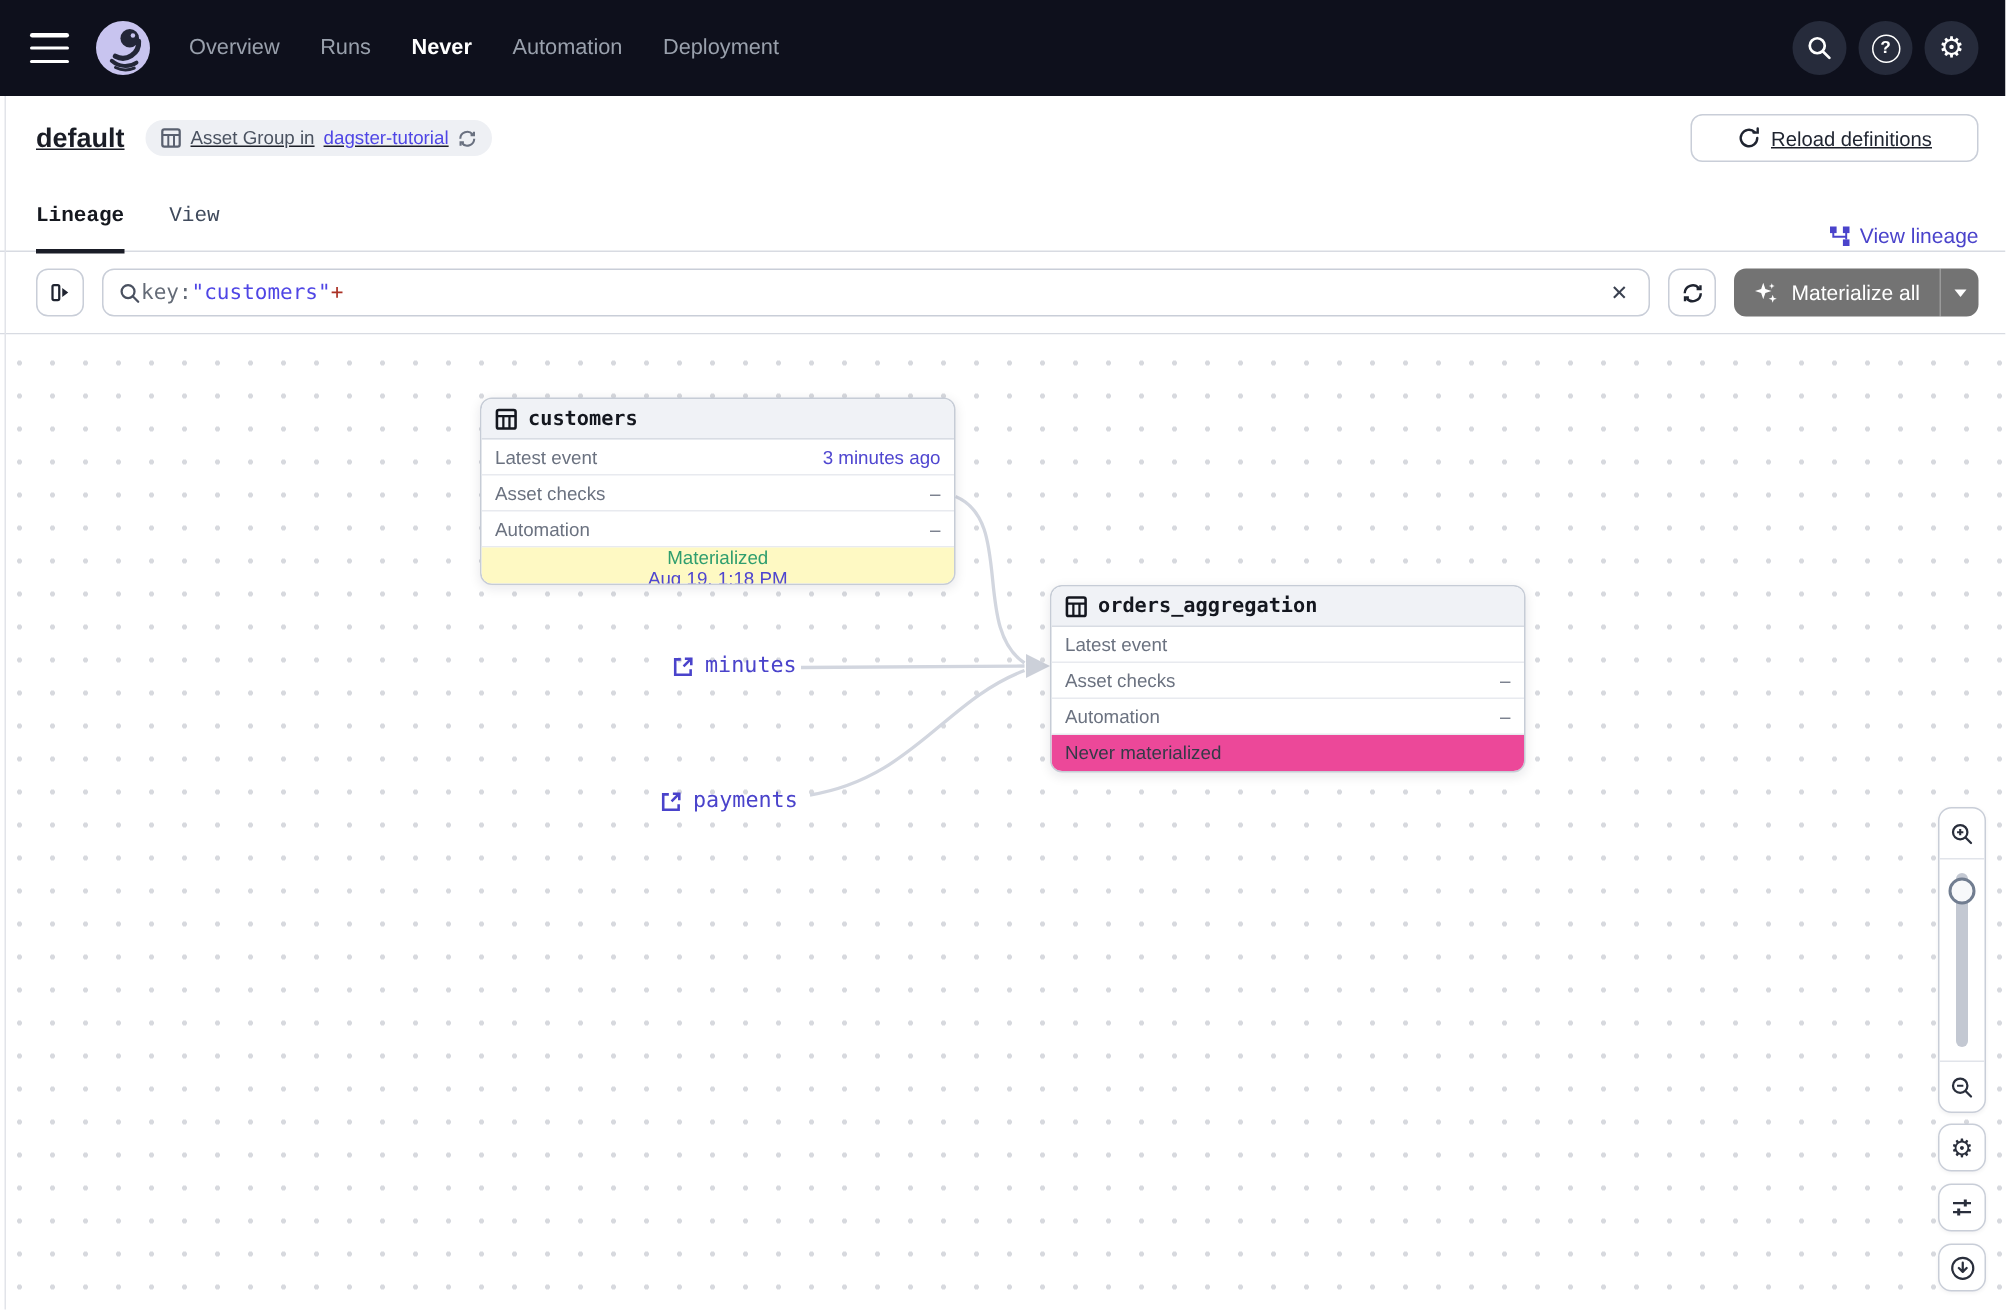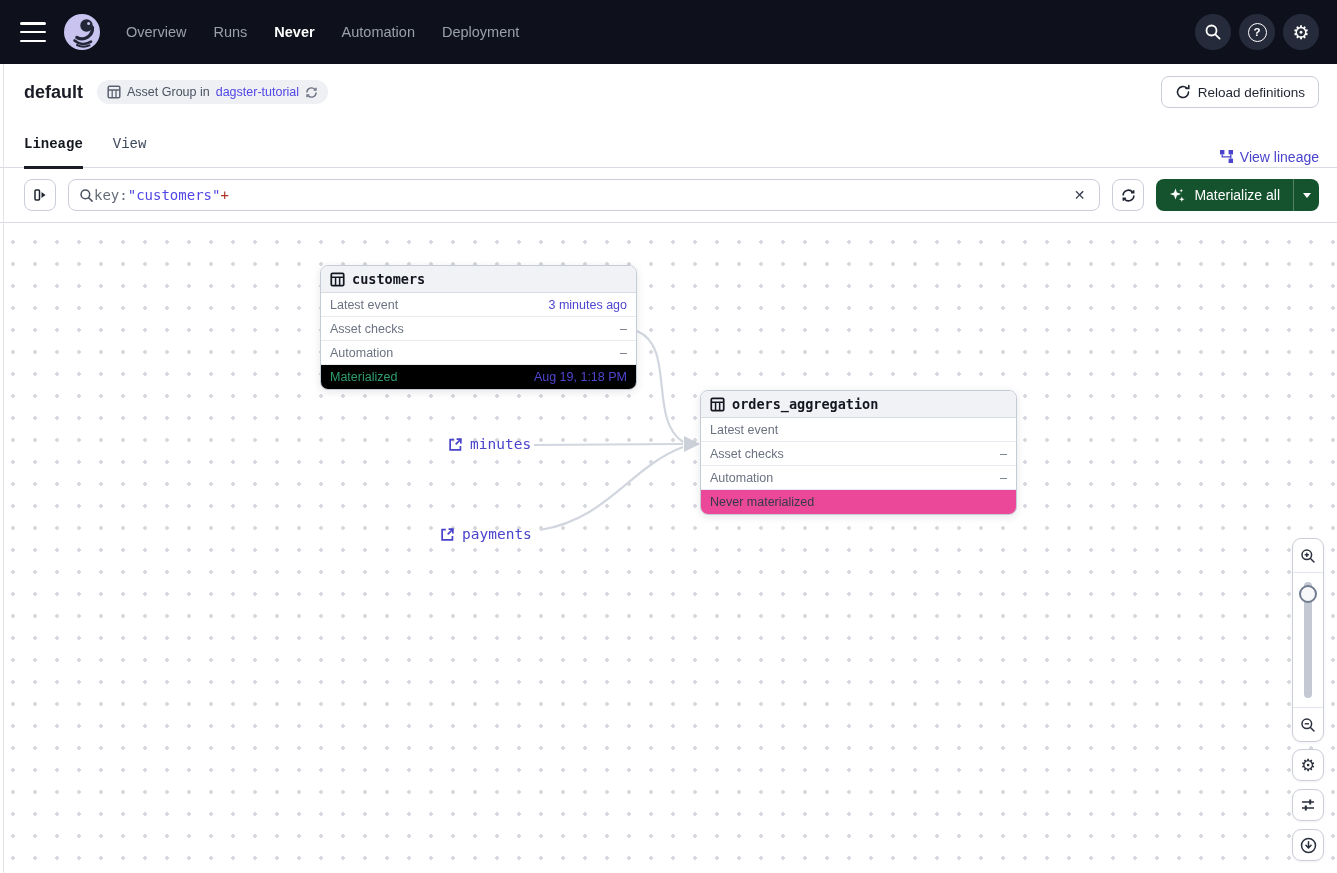--- a/index.html
+++ b/index.html
@@ -16,48 +16,48 @@
   .nav-link { font-size:14.5px; color:#99a0ac; cursor:pointer; }
   .nav-link.active { color:#ffffff; font-weight:700; }
   .nav-spacer { flex:1; }
   .nav-iconbtn { width:36px; height:36px; border-radius:50%; background:#262b3b; display:flex;
     align-items:center; justify-content:center; margin-left:8px; cursor:pointer; color:#fff; }
   .help-ring { width:19px; height:19px; border:1.7px solid #fff; border-radius:50%; display:flex;
     align-items:center; justify-content:center; font-size:11.5px; font-weight:700; color:#fff; }
   .gear-glyph { font-size:19px; line-height:1; color:#fff; }
 
   
-  .page-header { height:56px; display:flex; align-items:center; padding:0 18px 0 24px; background:#fff; }
+  .page-header { height:56px; display:flex; align-items:center; padding:0 18px 0 24px; background:#fff;text-decoration:underline; }
   .page-title { font-size:18px; font-weight:700; }
   .group-badge { margin-left:14px; height:24px; background:#eef0f4; border-radius:12px; display:flex;
     align-items:center; gap:6px; padding:0 10px; font-size:12.5px; color:#4a5260; cursor:default; }
   .group-badge a { color:#4f46e5; text-decoration:none; cursor:pointer; }
   .hdr-spacer { flex:1; }
-  .reload-btn { height:32px; display:flex; align-items:center; gap:7px; padding:0 13px; border:1px solid #c9ced8;
+  .reload-btn { height:32px; display:flex; align-items:center; gap:7px; padding:0 30px; border:1px solid #c9ced8;
     border-radius:8px; background:#fff; font-size:13.5px; color:#1f2430; cursor:pointer;margin-left:39px; }
 
   
   .tabs-row { height:48px; display:flex; align-items:center; padding:0 18px 0 24px; border-bottom:1px solid #d8dbe2; position:relative; }
   .tab { font-size:14px; margin-right:30px; height:48px; display:flex; align-items:center; position:relative; cursor:pointer; color:#3f4a5c; font-weight:500;font-family:Liberation Mono, monospace; }
   .tab.active { color:#15181f; font-weight:700; }
   .tab.active::after { content:""; position:absolute; left:0; right:0; bottom:-1px; height:3px; background:#1a1d27; }
-  .view-lineage { margin-left:auto; display:flex; align-items:flex-start; gap:6px; color:#4a43cb; font-size:14px; cursor:pointer;margin-top:26px; }
+  .view-lineage { margin-left:auto; display:flex; align-items:flex-end; gap:6px; color:#4a43cb; font-size:14px; cursor:pointer;margin-top:26px; }
 
   
   .toolbar { height:55px; display:flex; align-items:center; gap:12px; padding:0 18px 0 24px; border-bottom:1px solid #d8dbe2; }
   .sq-btn { width:32px; height:32px; border:1px solid #c9ced8; border-radius:8px; background:#fff;
     display:flex; align-items:center; justify-content:center; cursor:pointer; flex:none; }
   .search-box { flex:1; height:32px; border:1px solid #c9ced8; border-radius:8px; background:#fff;
     display:flex; align-items:center; gap:0; padding:0 10px; cursor:text; }
   .search-text { font-size:14px; display:flex; }
   .st-key { color:#646b77; }
   .st-val { color:#4f46e5; }
   .st-op  { color:#ab3226; }
   .clear-x { margin-left:auto; font-size:14px; color:#3a4150; cursor:pointer; padding:2px 4px; }
-  .mat-btn { height:32px; background:#14532d; border-radius:8px; display:flex; align-items:stretch; color:#fff; cursor:pointer; flex:none; }
+  .mat-btn { height:32px; background:#737373; border-radius:8px; display:flex; align-items:stretch; color:#fff; cursor:pointer; flex:none; }
   .mat-main { display:flex; align-items:center; gap:8px; padding:0 13px; font-size:14px; font-weight:500; }
   .mat-caret { width:26px; display:flex; align-items:center; justify-content:center; border-left:1px solid rgba(255,255,255,.28); cursor:pointer; }
   .caret-down { width:0; height:0; border-left:4.5px solid transparent; border-right:4.5px solid transparent; border-top:5px solid #fff; }
 
   
   .canvas { position:relative; height:650px; background-color:#fff;
     background-image:radial-gradient(#d7d9de 1.6px, transparent 1.7px);
     background-size:22px 22px; background-position:2px 8px; overflow:hidden; }
   .edges { position:absolute; left:0; top:0; pointer-events:none; }
   .left-edge-line { position:absolute; left:3px; top:64px; bottom:0; width:1px; background:#e2e4e9; }
@@ -66,21 +66,21 @@
   .asset-node { position:absolute; width:317px; background:#fff; border:1px solid #c6ccd6; border-radius:8px;
     box-shadow:0 2px 8px rgba(20,24,40,.10); overflow:hidden; cursor:pointer; }
   .node-head { height:27px; background:#f0f2f6; border-bottom:1px solid #d8dce3; display:flex; align-items:center;
     gap:7px; padding:0 9px; font-size:13.5px; font-weight:700; color:#14171f; }
   .node-row { height:24px; display:flex; align-items:center; justify-content:space-between; padding:0 9px;
     font-size:12.5px; border-bottom:1px solid #e8eaef; }
   .node-row:last-child { border-bottom:none; }
   .nr-label { color:#6b7280; }
   .nr-value { color:#6b7280; }
   .nr-value.link { color:#4f46d0; cursor:pointer; }
-  .row-materialized { background:#000000; }
+  .row-materialized { background:#fef9c3;flex-direction:column; }
   .row-materialized .nr-label { color:#2f9e6e; }
   .row-never { background:#ec4899; }
   .row-never .nr-label { color:#333a47; }
 
   
   .ext-link { position:absolute; display:flex; align-items:center; gap:7px; color:#4a43cb; cursor:pointer;
     font-size:14.5px; font-weight:500; }
 
   
   .zoom-group { position:absolute; right:13px; top:315px; width:32px; background:#fff; border:1px solid #c9ced8;

